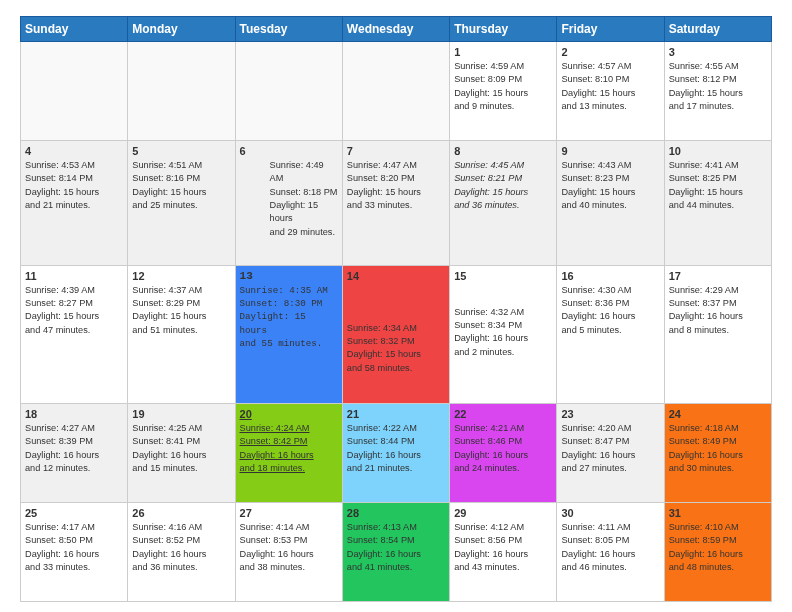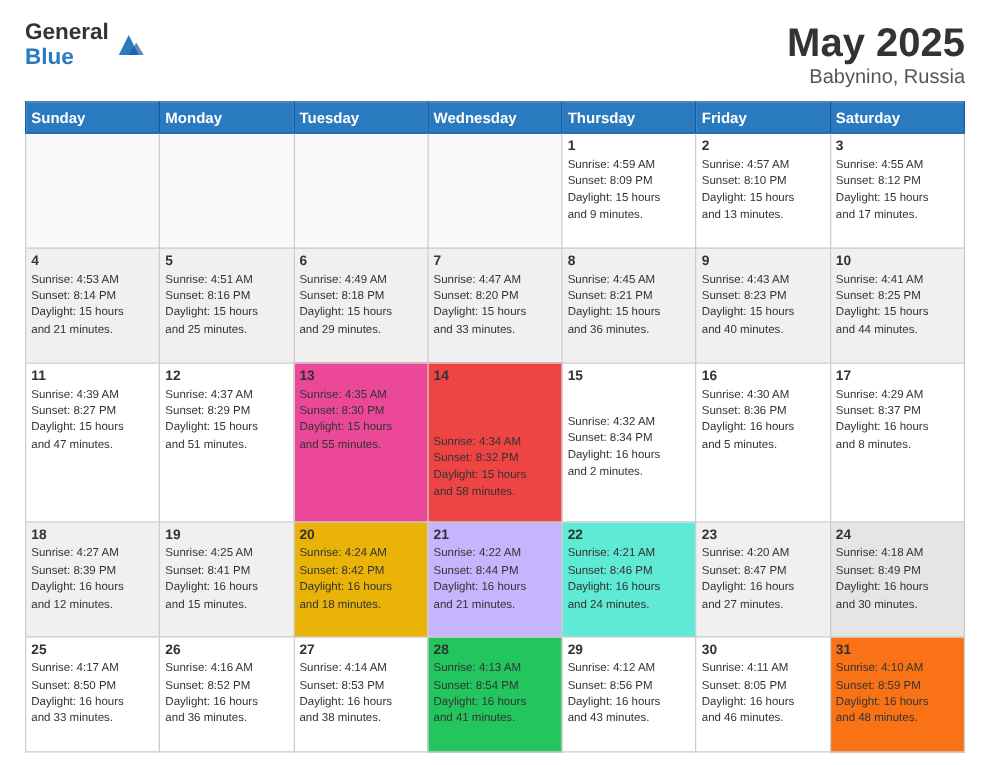--- a/index.html
+++ b/index.html
@@ -116,36 +116,20 @@
       background: #2a7abf;
       border-radius: 50%;
       margin-right: 6px;
       flex-shrink: 0;
     }
   </style>
 </head>
 <body>
 
 <div class="page">
-  <div class="header">
-    <div class="logo">
-      <div class="logo-text">
-        <span class="logo-general">General</span>
-        <span class="logo-blue">Blue</span>
-      </div>
-      <svg class="logo-icon" viewBox="0 0 28 28">
-        <polygon points="6,22 14,6 22,22" fill="#2a7abf"></polygon>
-        <polygon points="14,22 20,12 26,22" fill="#1a5a9f" opacity="0.7"></polygon>
-      </svg>
-    </div>
-    <div class="title-block">
-      <div class="month-year">May 2025</div>
-      <div class="location">Babynino, Russia</div>
-    </div>
-  </div>
 
   <table class="calendar">
     <thead>
       <tr>
       <th>Sunday</th>
           <th>Monday</th>
           <th>Tuesday</th>
           <th>Wednesday</th>
           <th>Thursday</th>
           <th>Friday</th>
@@ -190,35 +174,35 @@
           </td>
           <td style="background: rgb(240, 240, 240);">
             <span class="day-num">5</span>
             <div class="day-info" style="white-space: pre-line;">Sunrise: 4:51 AM
 Sunset: 8:16 PM
 Daylight: 15 hours
 and 25 minutes.</div>
           </td>
           <td style="background: rgb(240, 240, 240);">
             <span class="day-num">6</span>
-            <div class="day-info" style="white-space: pre-line;">Sunrise: 4:49 AM
+            <div class="day-info" style="white-space: pre-line; margin-left: 30px;">Sunrise: 4:49 AM
 Sunset: 8:18 PM
 Daylight: 15 hours
 and 29 minutes.</div>
           </td>
           <td style="background: rgb(240, 240, 240);">
             <span class="day-num">7</span>
             <div class="day-info" style="white-space: pre-line;">Sunrise: 4:47 AM
 Sunset: 8:20 PM
 Daylight: 15 hours
 and 33 minutes.</div>
           </td>
           <td style="background: rgb(240, 240, 240);">
             <span class="day-num">8</span>
-            <div class="day-info" style="white-space: pre-line;">Sunrise: 4:45 AM
+            <div class="day-info" style="white-space: pre-line; font-style: italic;">Sunrise: 4:45 AM
 Sunset: 8:21 PM
 Daylight: 15 hours
 and 36 minutes.</div>
           </td>
           <td style="background: rgb(240, 240, 240);">
             <span class="day-num">9</span>
             <div class="day-info" style="white-space: pre-line;">Sunrise: 4:43 AM
 Sunset: 8:23 PM
 Daylight: 15 hours
 and 40 minutes.</div>
@@ -239,21 +223,21 @@
 Daylight: 15 hours
 and 47 minutes.</div>
           </td>
           <td style="background: rgb(255, 255, 255);">
             <span class="day-num">12</span>
             <div class="day-info" style="white-space: pre-line;">Sunrise: 4:37 AM
 Sunset: 8:29 PM
 Daylight: 15 hours
 and 51 minutes.</div>
           </td>
-          <td style="background: #ec4899;">
+          <td style="background: #3b82f6; font-family: Liberation Mono, monospace;">
             <span class="day-num">13</span>
             <div class="day-info" style="white-space: pre-line;">Sunrise: 4:35 AM
 Sunset: 8:30 PM
 Daylight: 15 hours
 and 55 minutes.</div>
           </td>
           <td style="background: #ef4444;">
             <span class="day-num">14</span>
             <div class="day-info" style="white-space: pre-line; margin-top: 40px;">Sunrise: 4:34 AM
 Sunset: 8:32 PM
@@ -290,49 +274,49 @@
 Daylight: 16 hours
 and 12 minutes.</div>
           </td>
           <td style="background: rgb(240, 240, 240);">
             <span class="day-num">19</span>
             <div class="day-info" style="white-space: pre-line;">Sunrise: 4:25 AM
 Sunset: 8:41 PM
 Daylight: 16 hours
 and 15 minutes.</div>
           </td>
-          <td style="background: #eab308;">
+          <td style="background: #84cc16; text-decoration: underline;">
             <span class="day-num">20</span>
             <div class="day-info" style="white-space: pre-line;">Sunrise: 4:24 AM
 Sunset: 8:42 PM
 Daylight: 16 hours
 and 18 minutes.</div>
           </td>
-          <td style="background: #c4b5fd;">
+          <td style="background: #7dd3fc;">
             <span class="day-num">21</span>
             <div class="day-info" style="white-space: pre-line;">Sunrise: 4:22 AM
 Sunset: 8:44 PM
 Daylight: 16 hours
 and 21 minutes.</div>
           </td>
-          <td style="background: #5eead4;">
+          <td style="background: #d946ef;">
             <span class="day-num">22</span>
             <div class="day-info" style="white-space: pre-line;">Sunrise: 4:21 AM
 Sunset: 8:46 PM
 Daylight: 16 hours
 and 24 minutes.</div>
           </td>
           <td style="background: rgb(240, 240, 240);">
             <span class="day-num">23</span>
             <div class="day-info" style="white-space: pre-line;">Sunrise: 4:20 AM
 Sunset: 8:47 PM
 Daylight: 16 hours
 and 27 minutes.</div>
           </td>
-          <td style="background: #e5e5e5;">
+          <td style="background: #f97316;">
             <span class="day-num">24</span>
             <div class="day-info" style="white-space: pre-line;">Sunrise: 4:18 AM
 Sunset: 8:49 PM
 Daylight: 16 hours
 and 30 minutes.</div>
           </td>
         </tr>
         <tr>
           <td style="background: rgb(255, 255, 255);">
             <span class="day-num">25</span>

